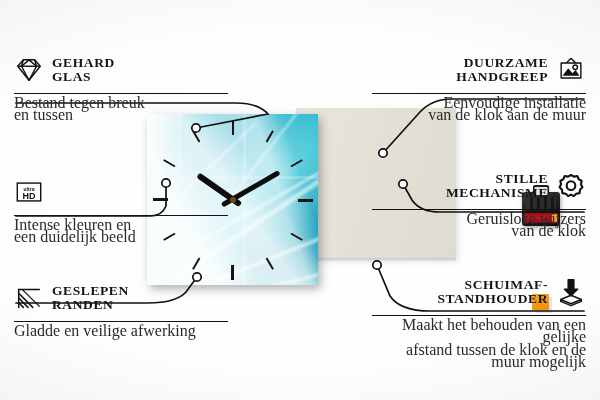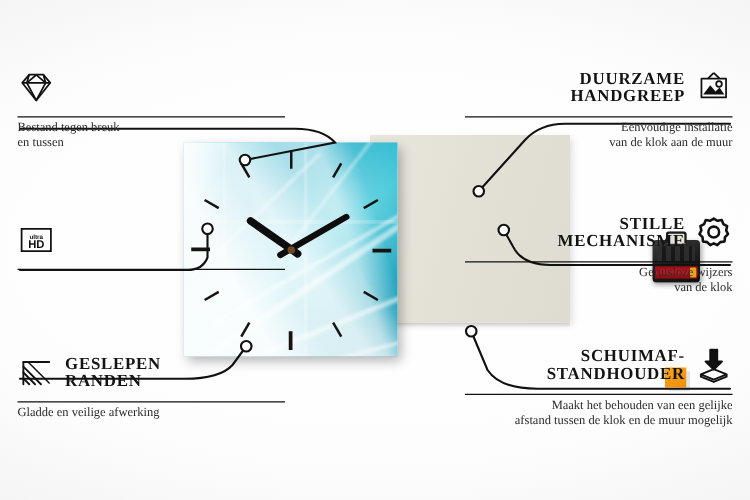--- a/index.html
+++ b/index.html
@@ -18,21 +18,21 @@
   .feat.right .head{flex-direction:row-reverse;}
   .feat .title{
     font-family:"Liberation Serif",serif;
     font-weight:700;font-size:13.5px;line-height:14.5px;
     letter-spacing:.6px;color:#141414;text-transform:uppercase;
   }
   .feat.right .title{text-align:right;}
   .feat .rule{height:0;border-top:1.6px solid #111;margin-top:3px;}
   .feat .desc{
     font-family:"Liberation Serif",serif;
-    font-size:10px;line-height:12.4px;color:#2a2a2a;margin-top:3px;
+    font-size:16px;line-height:12.4px;color:#2a2a2a;margin-top:3px;
   }
   .feat.right .desc{text-align:right;}
   .ico{width:30px;height:30px;flex:0 0 30px;display:block;}
   .ico svg{display:block;}
 
   .f1{left:14px;top:50px;}
   .f2{left:14px;top:172px;}
   .f3{left:14px;top:278px;}
   .f4{right:14px;top:50px;}
   .f5{right:14px;top:166px;}
@@ -203,38 +203,44 @@
       <span class="ico">
         <svg width="30" height="30" viewBox="0 0 32 32">
             <g fill="none" stroke="#111" stroke-width="1.5" stroke-linejoin="round">
           <path d="M4 12 L10 5 L22 5 L28 12 L16 27 Z"></path>
               <path d="M4 12 H28"></path>
           <path d="M10 5 L8 12 L16 27 L24 12 L22 5"></path>
               <path d="M8 12 L16 5.2 L24 12"></path>
         </g>
           </svg>
       </span>
+      <span class="title">
+        <span>GEHARD</span><br><span>GLAS</span>
+      </span>
     </div>
     <div class="rule"></div>
     <div class="desc">
       <span>Bestand tegen breuk</span><br><span>en tussen</span>
     </div>
   </div>
 
   <div class="feat left f2">
     <div class="head">
       <span class="ico">
         <svg width="30" height="30" viewBox="0 0 32 32">
           <rect x="3.5" y="6.5" width="25" height="19" fill="none" stroke="#111" stroke-width="1.5"></rect>
           <text x="16" y="15" text-anchor="middle" font-family="Liberation Sans, sans-serif" font-size="5.4" font-weight="bold" fill="#111">ultra</text>
           <text x="16" y="23.2" text-anchor="middle" font-family="Liberation Sans, sans-serif" font-size="9.6" font-weight="bold" fill="#111">HD</text>
         </svg>
       </span>
     </div>
     <div class="rule"></div>
+    <div class="desc">
+      <span>Intense kleuren en</span><br><span>een duidelijk beeld</span>
+    </div>
   </div>
 
   <div class="feat right f4">
     <div class="head">
       <span class="ico">
         <svg width="30" height="30" viewBox="0 0 32 32">
           <g fill="none" stroke="#111" stroke-width="1.5" stroke-linejoin="round">
             <path d="M16 3.5 L11 8.5 M16 3.5 L21 8.5"></path>
             <rect x="5.5" y="8.5" width="21" height="16"></rect>
             <path d="M7 22 L13 14 L17.5 19.5 L21 16 L25 22 Z" fill="#111" stroke="none"></path>

